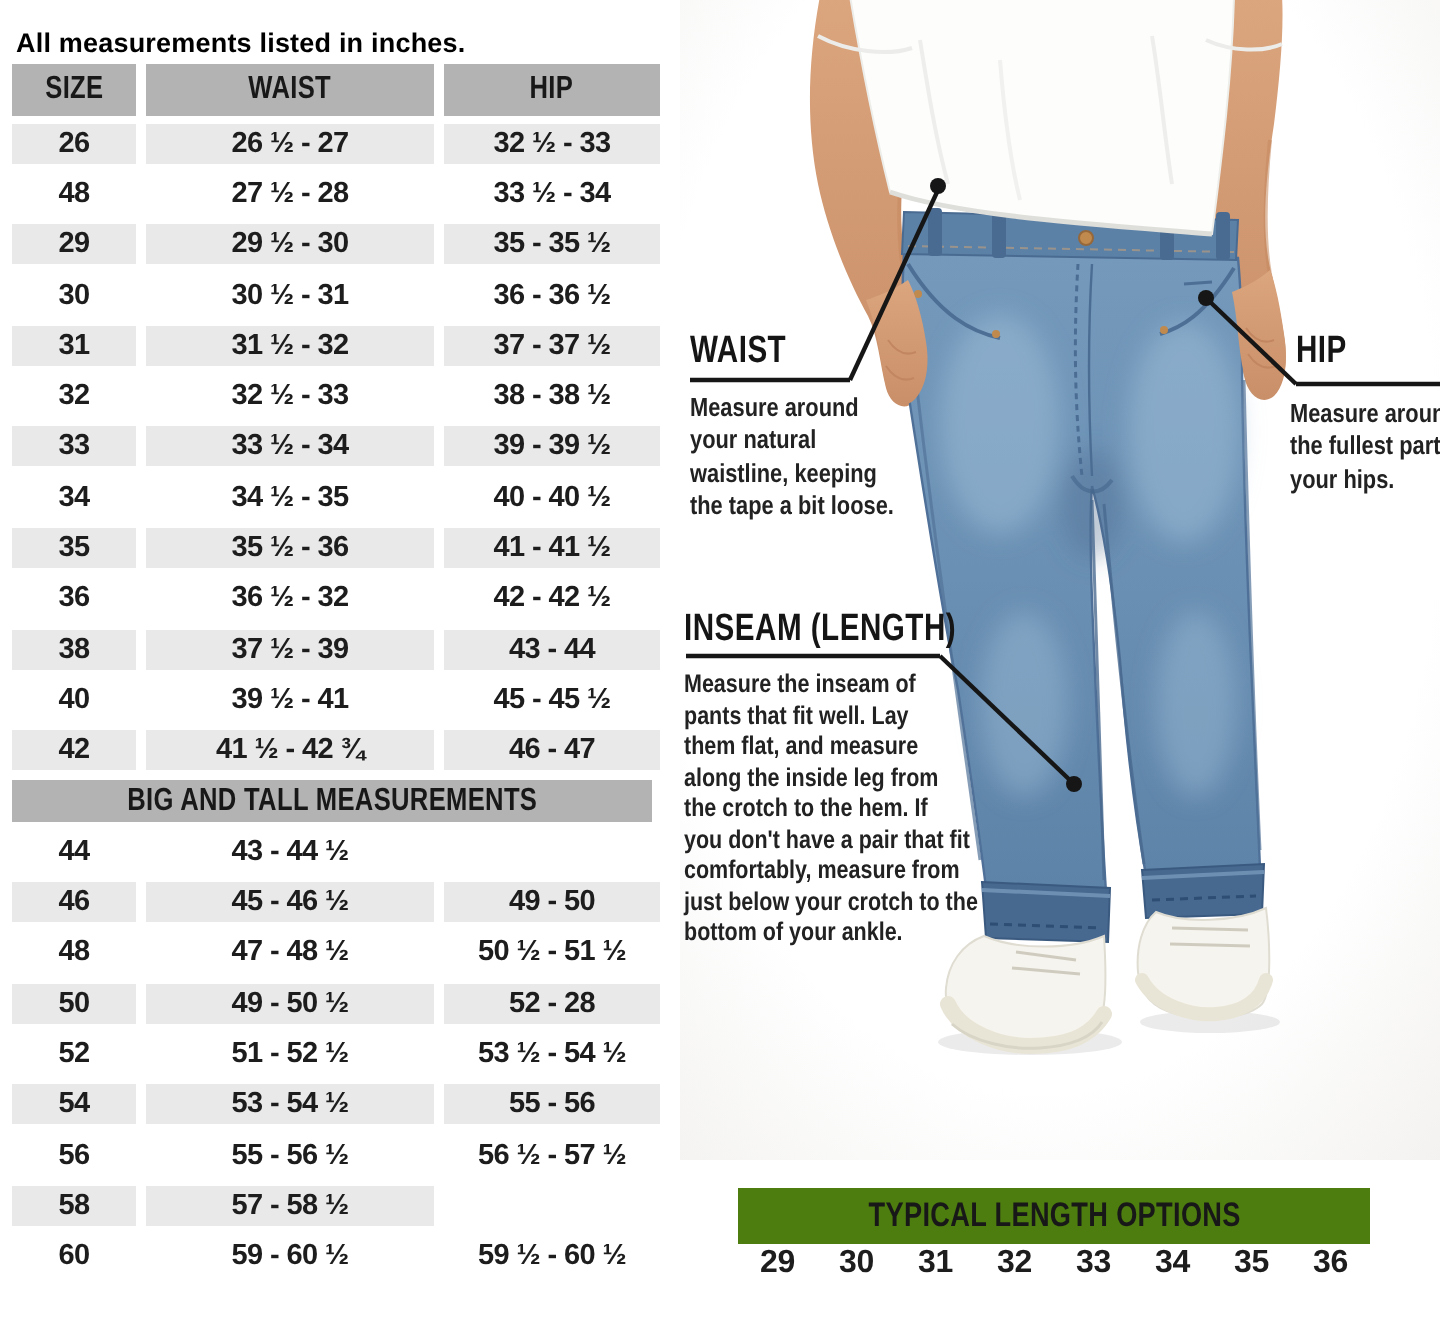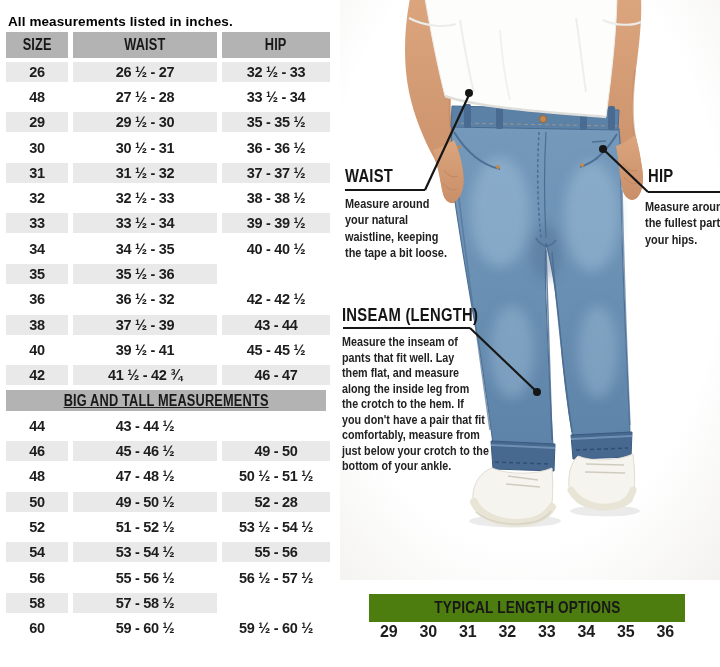--- a/index.html
+++ b/index.html
@@ -18,21 +18,21 @@
 
   
   .chart{left:6px;top:31px;width:320px;}
   .hrow,.row{display:grid;grid-template-columns:62px 144px 108px;column-gap:5px;}
   .hrow{height:28px;align-items:center;}
   .hcell{background:#b3b3b3;height:26px;display:flex;align-items:center;justify-content:center;font-size:16px;color:#181818;}
   .row{height:25.3px;align-items:center;}
   .cell{height:20px;line-height:20px;text-align:center;font-size:14.5px;font-weight:700;letter-spacing:-.3px;color:#1d1d1d;}
   .grp-a .row:nth-child(odd) .cell{background:#e9e9e9;}
   .grp-b .row:nth-child(even) .cell{background:#e9e9e9;}
-  .band{height:25.3px;display:flex;align-items:center;text-decoration:underline;}
+  .band{height:25.3px;display:flex;align-items:center;}
   .band-inner{background:#b3b3b3;height:21px;width:100%;display:flex;align-items:center;justify-content:center;font-size:16px;color:#181818;}
 
   
   .photo{left:340px;top:0;width:380px;height:580px;}
   .photo svg{display:block;}
 
   
   .ann-title{font-size:19px;line-height:21px;color:#151515;}
   .ann-desc{font-size:13px;line-height:16.4px;font-weight:700;color:#222;white-space:pre-line;transform:scaleX(.84);transform-origin:0 0;}
   .waist-title{left:345px;top:165px;}
@@ -103,20 +103,21 @@
       <div class="cell">39 - 39 ½</div>
     </div>
       <div class="row">
       <div class="cell">34</div>
       <div class="cell">34 ½ - 35</div>
       <div class="cell">40 - 40 ½</div>
     </div>
       <div class="row">
       <div class="cell">35</div>
       <div class="cell">35 ½ - 36</div>
+      <div class="cell">41 - 41 ½</div>
     </div>
       <div class="row">
       <div class="cell">36</div>
       <div class="cell">36 ½ - 32</div>
       <div class="cell">42 - 42 ½</div>
     </div>
       <div class="row">
       <div class="cell">38</div>
       <div class="cell">37 ½ - 39</div>
       <div class="cell">43 - 44</div>

